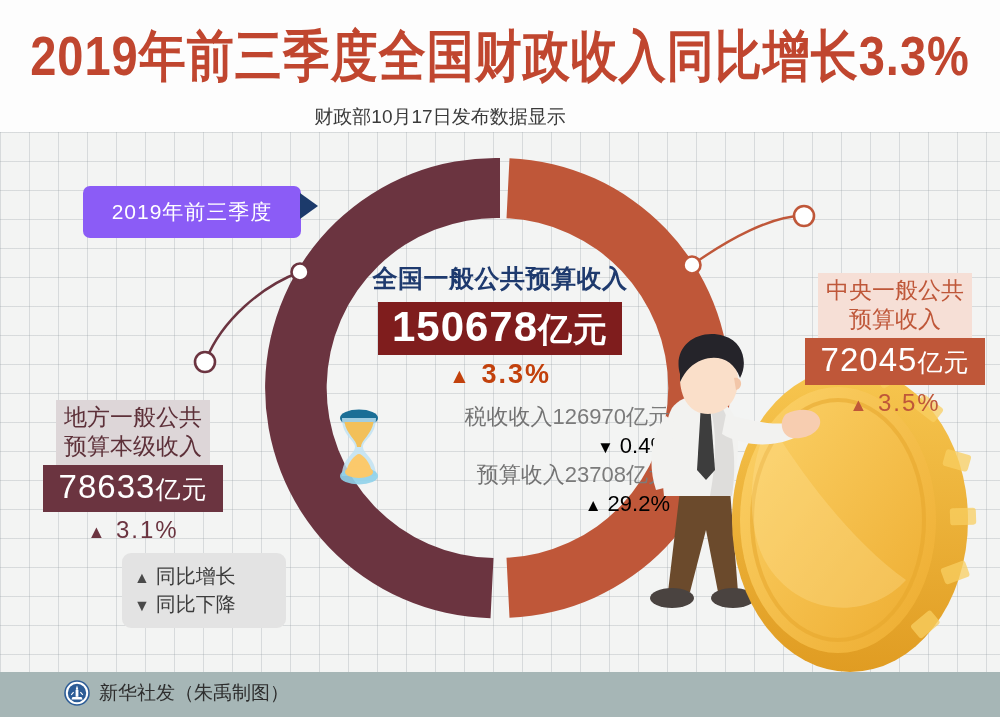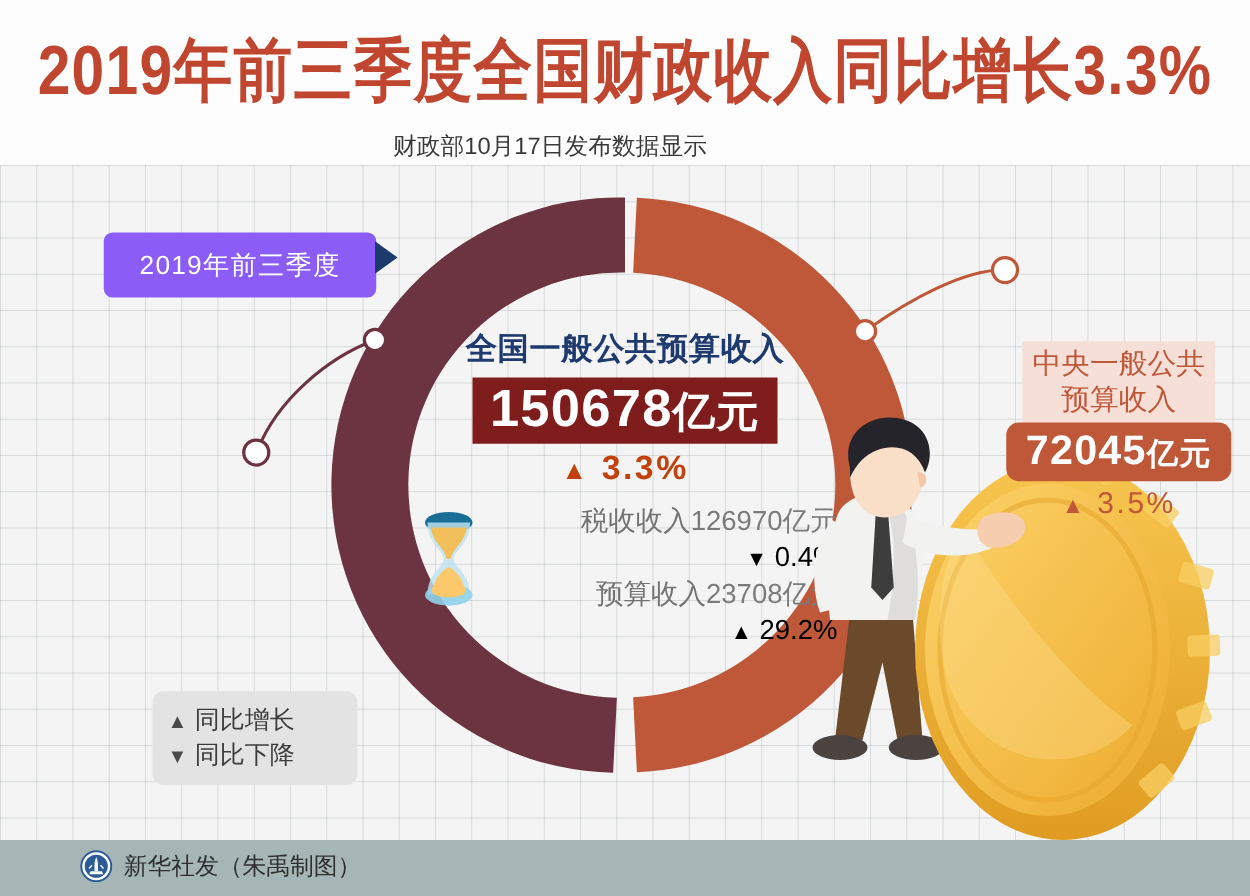--- a/index.html
+++ b/index.html
@@ -78,22 +78,22 @@
     border-left:18px solid #1c3a6b;
   }
 
   
   .side { position:absolute; z-index:7;margin-top:48px; }
   .side-title {
     display:inline-block; font-size:23px; line-height:1.28;
     padding:3px 8px; text-align:center; white-space:pre-line;
   }
   .side-badge {
-    display:inline-block; color:#fff; font-size:33px; font-weight:700;
-    border-radius:10px; padding:3px 16px 6px 16px; letter-spacing:1px;
+    display:inline-block; color:#fff; font-size:33px; font-weight:400;
+    border-radius:0; padding:3px 16px 6px 16px; letter-spacing:1px;
   }
   .side-badge .unit { font-size:25px; }
   .side-pct { font-size:24px; letter-spacing:2px; margin-top:4px; }
   .side-pct .tri { font-size:18px; }
 
   .left-side { left:18px; top:352px; width:230px; text-align:center; }
   .left-side .side-title { background:#ddd6d8; color:#5d3039; }
   .left-side .side-badge { background:#6b3440; }
   .left-side .side-pct { color:#6b3440; }
 
@@ -186,20 +186,26 @@
       </div>
       <div class="row-line">
         <span class="lbl">预算收入</span><span class="val">23708亿元</span>
       </div>
       <div class="row-line dn">
         <span class="tri">▲</span> <span>29.2%</span>
       </div>
     </div>
   </div>
 
+  <div class="side left-side">
+    <div class="side-title">地方一般公共
+预算本级收入</div>
+    <div><span class="side-badge"><span>78633</span><span class="unit">亿元</span></span></div>
+    <div class="side-pct"><span class="tri">▲</span> <span>3.1%</span></div>
+  </div>
 
   <div class="side right-side">
     <div class="side-title">中央一般公共
 预算收入</div>
     <div><span class="side-badge"><span>72045</span><span class="unit">亿元</span></span></div>
     <div class="side-pct"><span class="tri">▲</span> <span>3.5%</span></div>
   </div>
 
   <svg class="illus" viewBox="0 0 390 350">
     <defs>

